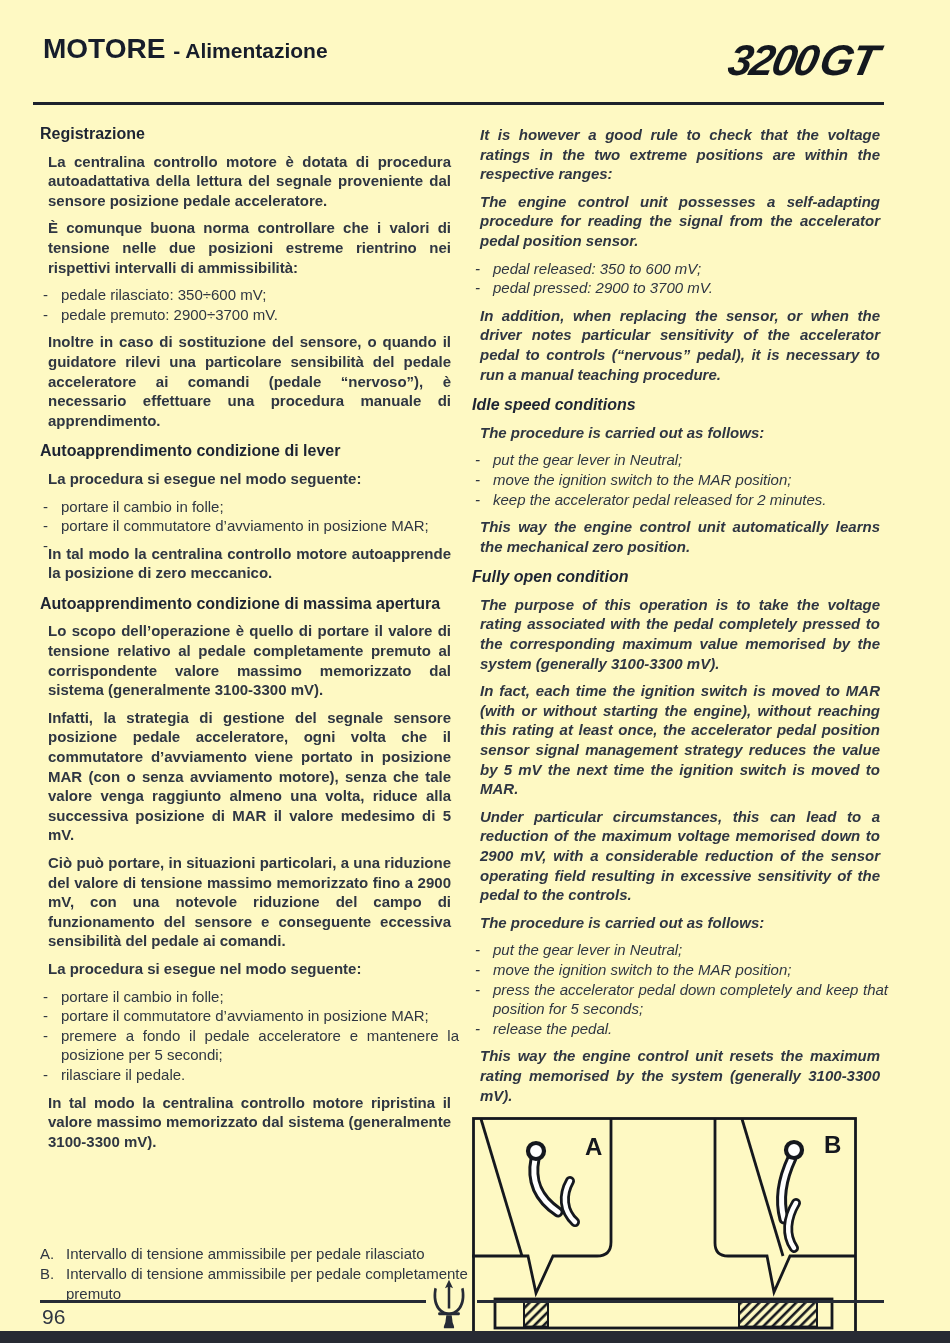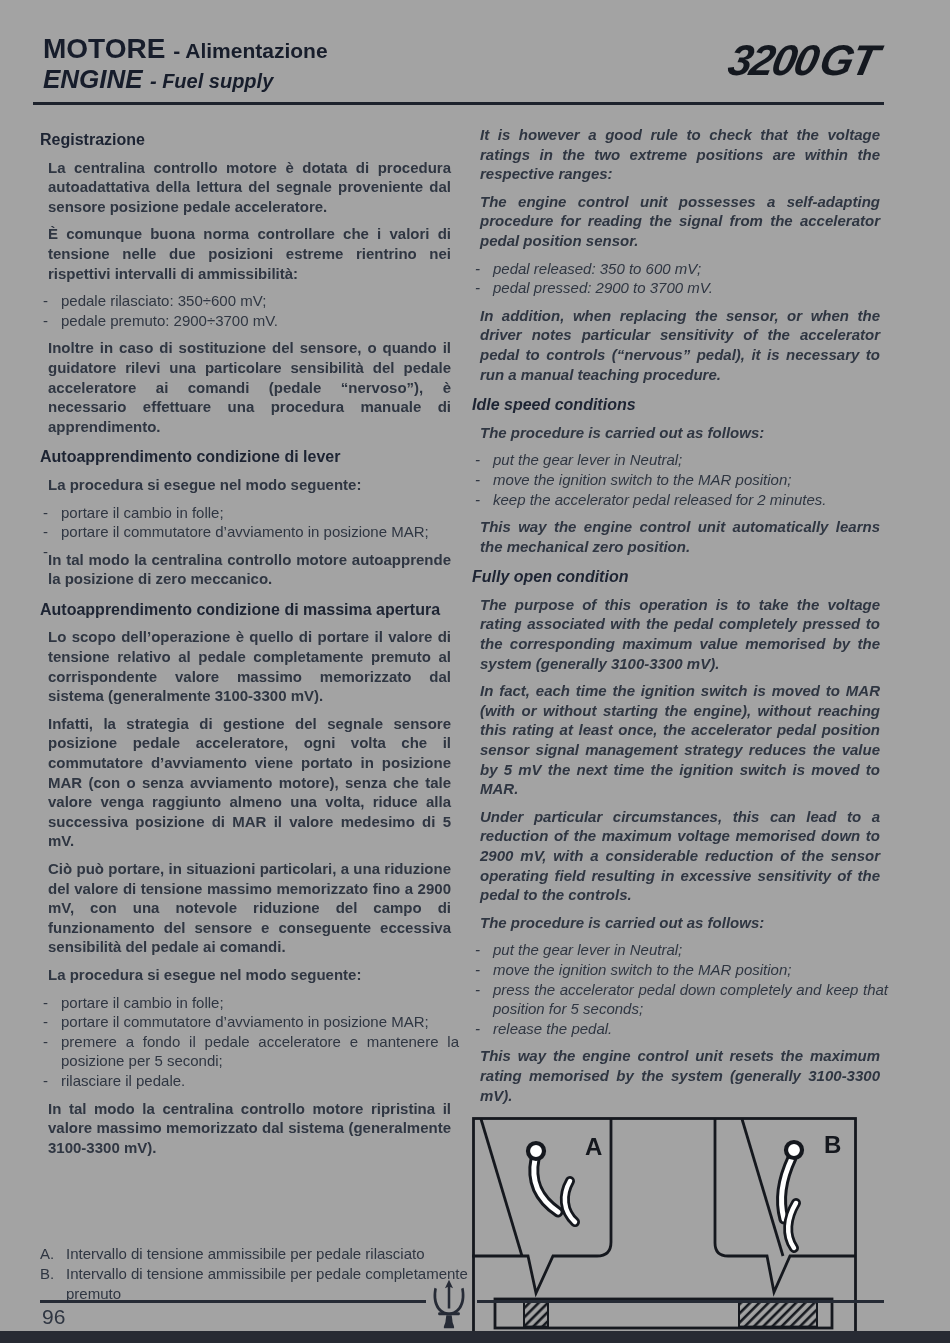--- a/index.html
+++ b/index.html
@@ -1,32 +1,32 @@
 <!DOCTYPE html>
 <html><head>
 <meta charset="utf-8">
 <style>
   html,body{margin:0;padding:0;background:#dddbd6;}
-  .page{position:relative;width:950px;height:1343px;background:#a3a3a3;overflow:hidden;
+  .page{position:relative;width:950px;height:1343px;background:#fef9c3;overflow:hidden;
         font-family:"Liberation Sans",sans-serif;color:#2f3642;}
   
   .hdr-it{position:absolute;left:43px;top:33px;font-weight:bold;font-size:28px;color:#171d2b;letter-spacing:0;}
   .hdr-it .rest{font-size:21px;}
   .hdr-en{position:absolute;left:43px;top:64px;font-weight:bold;font-style:italic;font-size:26px;color:#171d2b;}
   .hdr-en .rest{font-size:20px;}
   .logo{position:absolute;right:74px;top:36px;font-weight:bold;font-style:italic;font-size:43px;
         color:#14181f;transform:skewX(-12deg);letter-spacing:-2px;white-space:nowrap;}
   .logo .gt{margin-left:4px;}
   .hdr-rule{position:absolute;left:33px;top:102px;width:851px;height:3px;background:#1d222c;}
   
   .col{position:absolute;top:117px;font-size:15px;line-height:19.6px;text-align:justify;}
   .col-left{left:40px;width:419px;}
   .col-right{left:472px;width:416px;font-style:italic;}
   .blk-h{font-weight:bold;font-size:16px;margin:11px 0 4px 0;color:#1d2433;text-align:left;}
-  .blk-h:first-child{margin-top:13px;}
+  .blk-h:first-child{margin-top:7px;}
   .blk-p{margin:8px;font-weight:bold;}
   .blk-b{position:relative;padding-left:21px;}
   .blk-b .dash{position:absolute;left:3px;}
   
   .figure{margin-top:12px;font-style:normal;}
   .figure svg{display:block;}
   .fig-label-row{display:flex;align-items:center;gap:28px;margin-top:11px;font-weight:bold;
                  font-size:16px;color:#1d2433;font-style:normal;text-align:left;}
   .fig-tri{font-size:13px;color:#1d2433;}
   .cap-list{margin-top:7px;font-size:15px;line-height:19.6px;}
@@ -49,24 +49,20 @@
   .svg-label{font-family:"Liberation Sans",sans-serif;font-weight:bold;font-style:normal;fill:#15181e;}
 </style>
 </head>
 <body>
 
 <div class="page">
 
   <div class="hdr-it">
     <span>MOTORE</span>
     <span class="rest">- Alimentazione</span>
-  </div>
-  <div class="hdr-en">
-    <span>ENGINE</span>
-    <span class="rest">- Fuel supply</span>
   </div>
   <div class="logo">
     <span>3200</span><span class="gt">GT</span>
   </div>
   <div class="hdr-rule"></div>
 
   <div class="col col-left" id="col-left">
       <div class="blk blk-h">Registrazione</div>
       <div class="blk blk-p">La centralina controllo motore è dotata di procedura autoadattativa della lettura del segnale proveniente dal sensore posizione pedale acceleratore.</div>
       <div class="blk blk-p">È comunque buona norma controllare che i valori di tensione nelle due posizioni estreme rientrino nei rispettivi intervalli di ammissibilità:</div>

